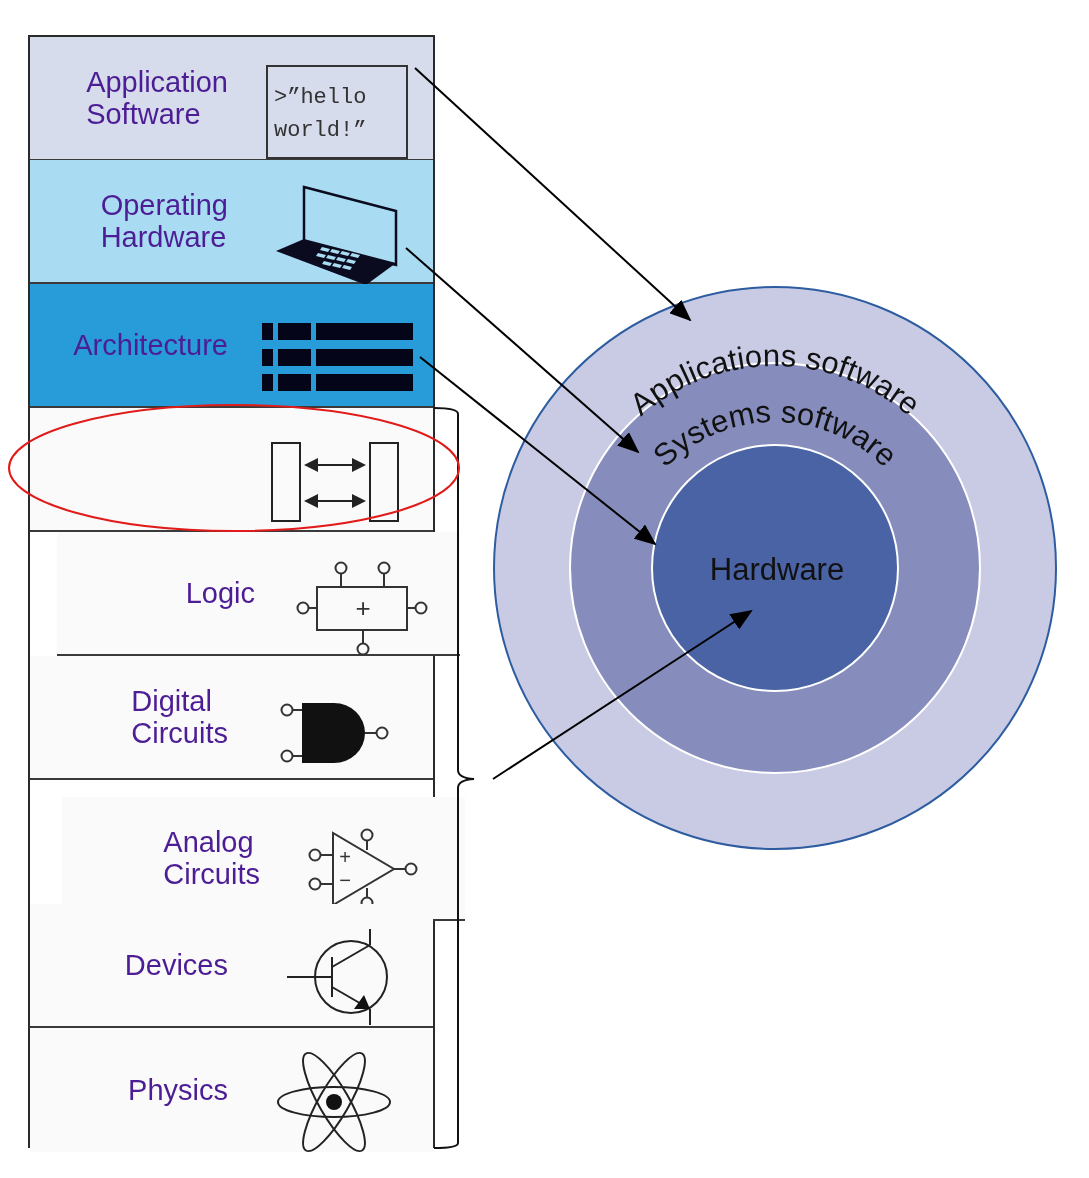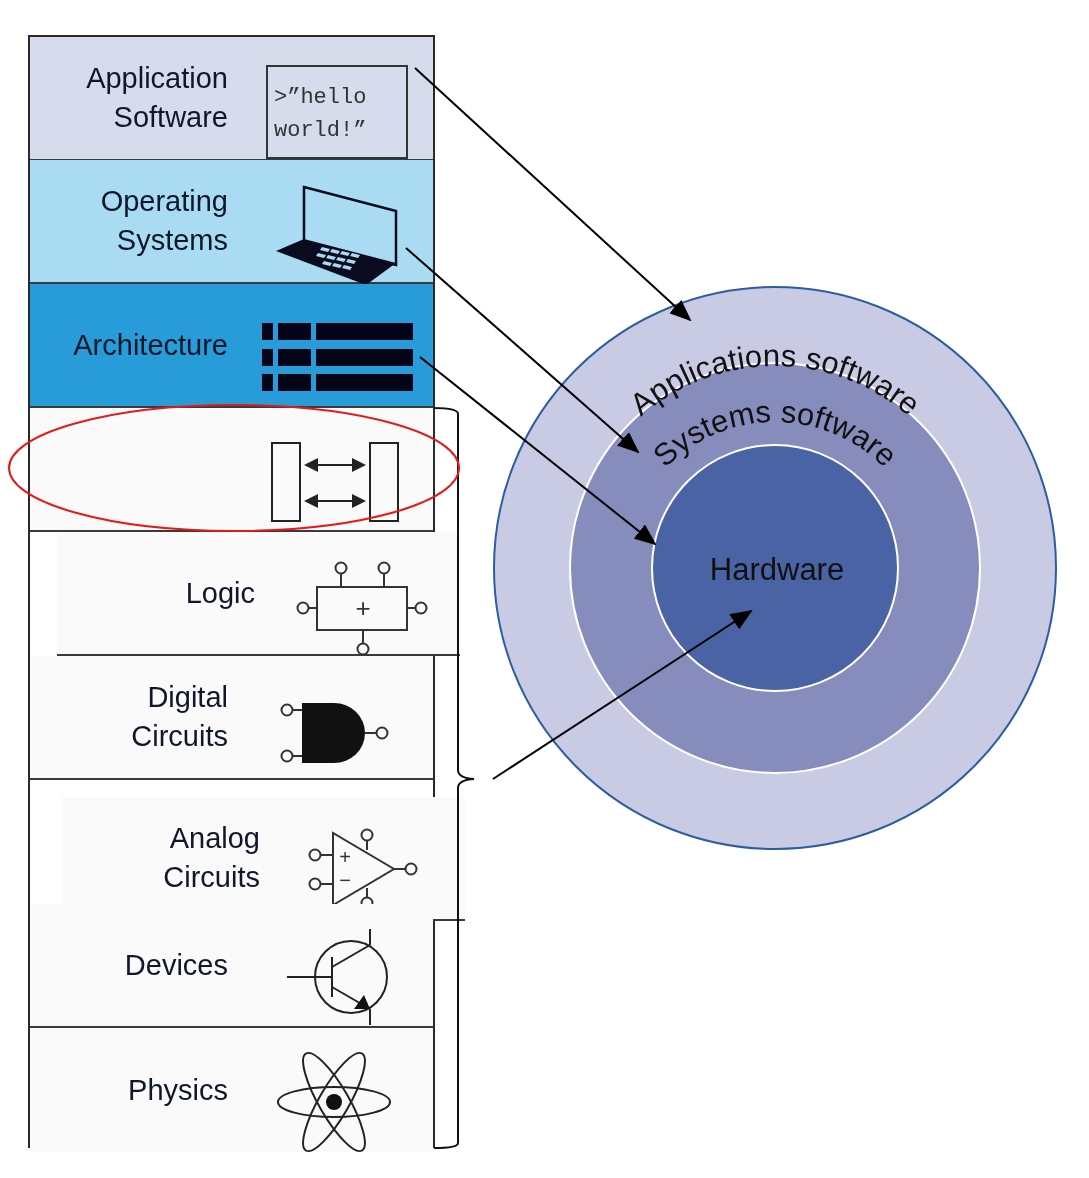--- a/index.html
+++ b/index.html
@@ -1,20 +1,20 @@
 <!DOCTYPE html>
 <html><head>
 <meta charset="utf-8">
 <style>
   html, body { margin:0; padding:0; background:#ffffff; }
   body { width:1089px; height:1178px; position:relative; overflow:hidden; font-family:"Liberation Sans", sans-serif; }
   #stack { position:absolute; left:28px; top:35px; width:407px; height:1113px; border:2px solid #2a2a2a; box-sizing:border-box; }
   .row { position:absolute; left:0; width:403px; height:124px; border-bottom:2px solid #3a3a3a; box-sizing:border-box; }
   .row:last-child { border-bottom:none; }
-  .row .label { position:absolute; right:205px; top:0; height:100%; display:flex; align-items:center; justify-content:flex-end; text-align:right; font-size:29px; line-height:39px; color:#0f172a; white-space:pre-line; }
+  .row .label { position:absolute; right:205px; top:0; height:100%; display:flex; align-items:center; justify-content:flex-end; text-align:left; font-size:29px; line-height:32px; color:#4c1d95; white-space:pre-line; }
   .row .icon { position:absolute; left:232px; top:0; width:160px; height:148px; }
   .row .icon svg { width:100%; height:100%; display:block; }
   #overlay { position:absolute; left:0; top:0; width:1089px; height:1178px; pointer-events:none; }
   .hello { font-family:"Liberation Mono", monospace; font-size:22px; fill:#333; }
   .ring-label { font-family:"Liberation Sans", sans-serif; font-size:31px; fill:#111; }
 </style>
 </head>
 <body>
 
 <div id="stack">
@@ -25,21 +25,21 @@
       <svg viewBox="0 0 160 122">
         <rect x="5" y="16" width="140" height="92" fill="none" stroke="#333" stroke-width="2"></rect>
         <text class="hello" x="12" y="53">&gt;”hello</text>
         <text class="hello" x="12" y="86">world!”</text>
       </svg>
     </div>
   </div>
 
   <div class="row" style="top:123px;background:#a9dcf2;">
     <div class="label">Operating
-Systems</div>
+Hardware</div>
     <div class="icon">
       <svg viewBox="0 0 160 122">
         <polygon points="42,14 134,38 134,92 42,70" fill="none" stroke="#0b0b20" stroke-width="2.5"></polygon>
         <polygon points="14,78 42,66 134,90 104,112" fill="#0b0b20"></polygon>
         <g fill="#a9dcf2">
           <rect x="52" y="78" width="7" height="4" transform="skewX(-30)"></rect>
         </g>
         <g fill="#a9dcf2">
           <polygon points="60,74 68,76 66,79 58,77"></polygon>
             <polygon points="70,76 78,78 76,81 68,79"></polygon>

